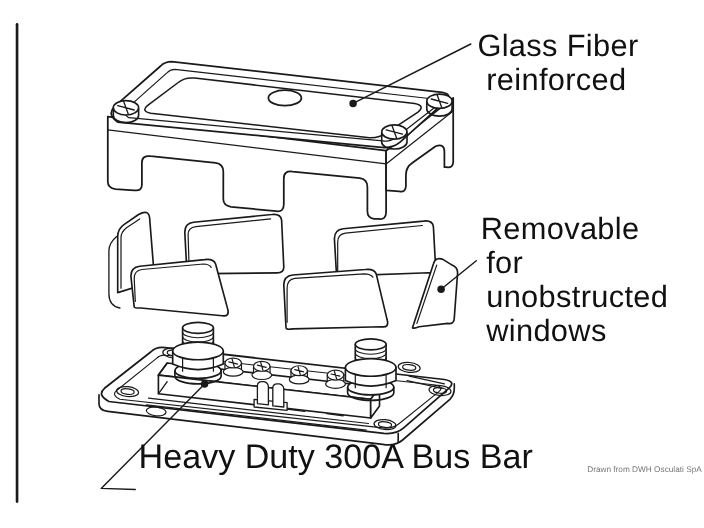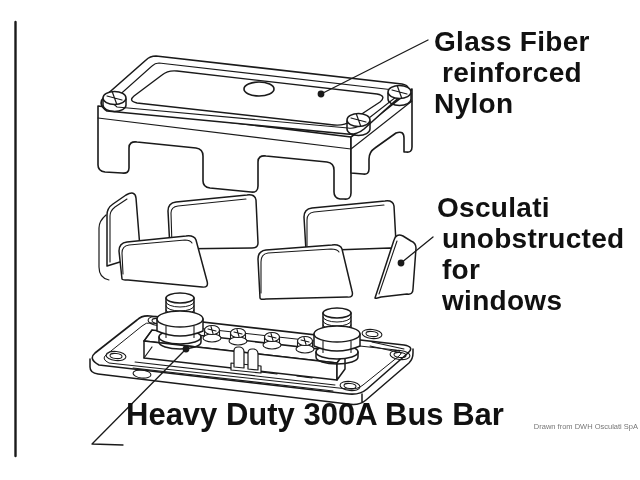--- a/index.html
+++ b/index.html
@@ -1,21 +1,21 @@
 <!DOCTYPE html>
 <html><head>
 <meta charset="utf-8">
 <style>
   html,body{margin:0;padding:0;background:#ffffff;}
   .canvas{
     position:relative;width:640px;height:480px;background:#ffffff;overflow:hidden;
     font-family:"Liberation Sans", sans-serif;
   }
   .drawing{position:absolute;left:0;top:0;}
-  .ann{position:absolute;color:#111111;font-weight:bold;font-size:28px;
+  .ann{position:absolute;color:#111111;font-weight:normal;font-size:28px;
        letter-spacing:0.3px;line-height:31px;white-space:nowrap;}
   .ann .ln{display:block;}
   .ann-enclosure{left:434px;top:26px;}
   .ann-enclosure .ln.indent{padding-left:8px;}
   .ann-windows{left:437px;top:192px;}
   .ann-windows .ln.indent{padding-left:5px;}
   .ann-busbar{left:126px;top:399px;font-size:31px;letter-spacing:0;}
   .credit{position:absolute;right:2px;top:422px;font-size:7.5px;font-weight:normal;
           color:#777777;letter-spacing:0;}
 </style>
@@ -222,27 +222,26 @@
       <g>
         <path d="M 186,349 L 92,444 L 123,445"></path>
         <circle cx="186" cy="349" r="3.4" fill="#1a1a1a" stroke="none"></circle>
       </g>
     </g>
   </svg>
 
   <div class="ann ann-enclosure">
     <span class="ln">Glass Fiber</span>
     <span class="ln indent">reinforced</span>
-    <span class="ln">Nylon</span>
   </div>
 
   <div class="ann ann-windows">
-    <span class="ln">Osculati</span>
+    <span class="ln">Removable</span>
+    <span class="ln indent">for</span>
     <span class="ln indent">unobstructed</span>
-    <span class="ln indent">for</span>
     <span class="ln indent">windows</span>
   </div>
 
   <div class="ann ann-busbar">
     <span class="ln">Heavy Duty 300A Bus Bar</span>
   </div>
 
   <div class="credit">Drawn from DWH Osculati SpA</div>
 </div>
 

